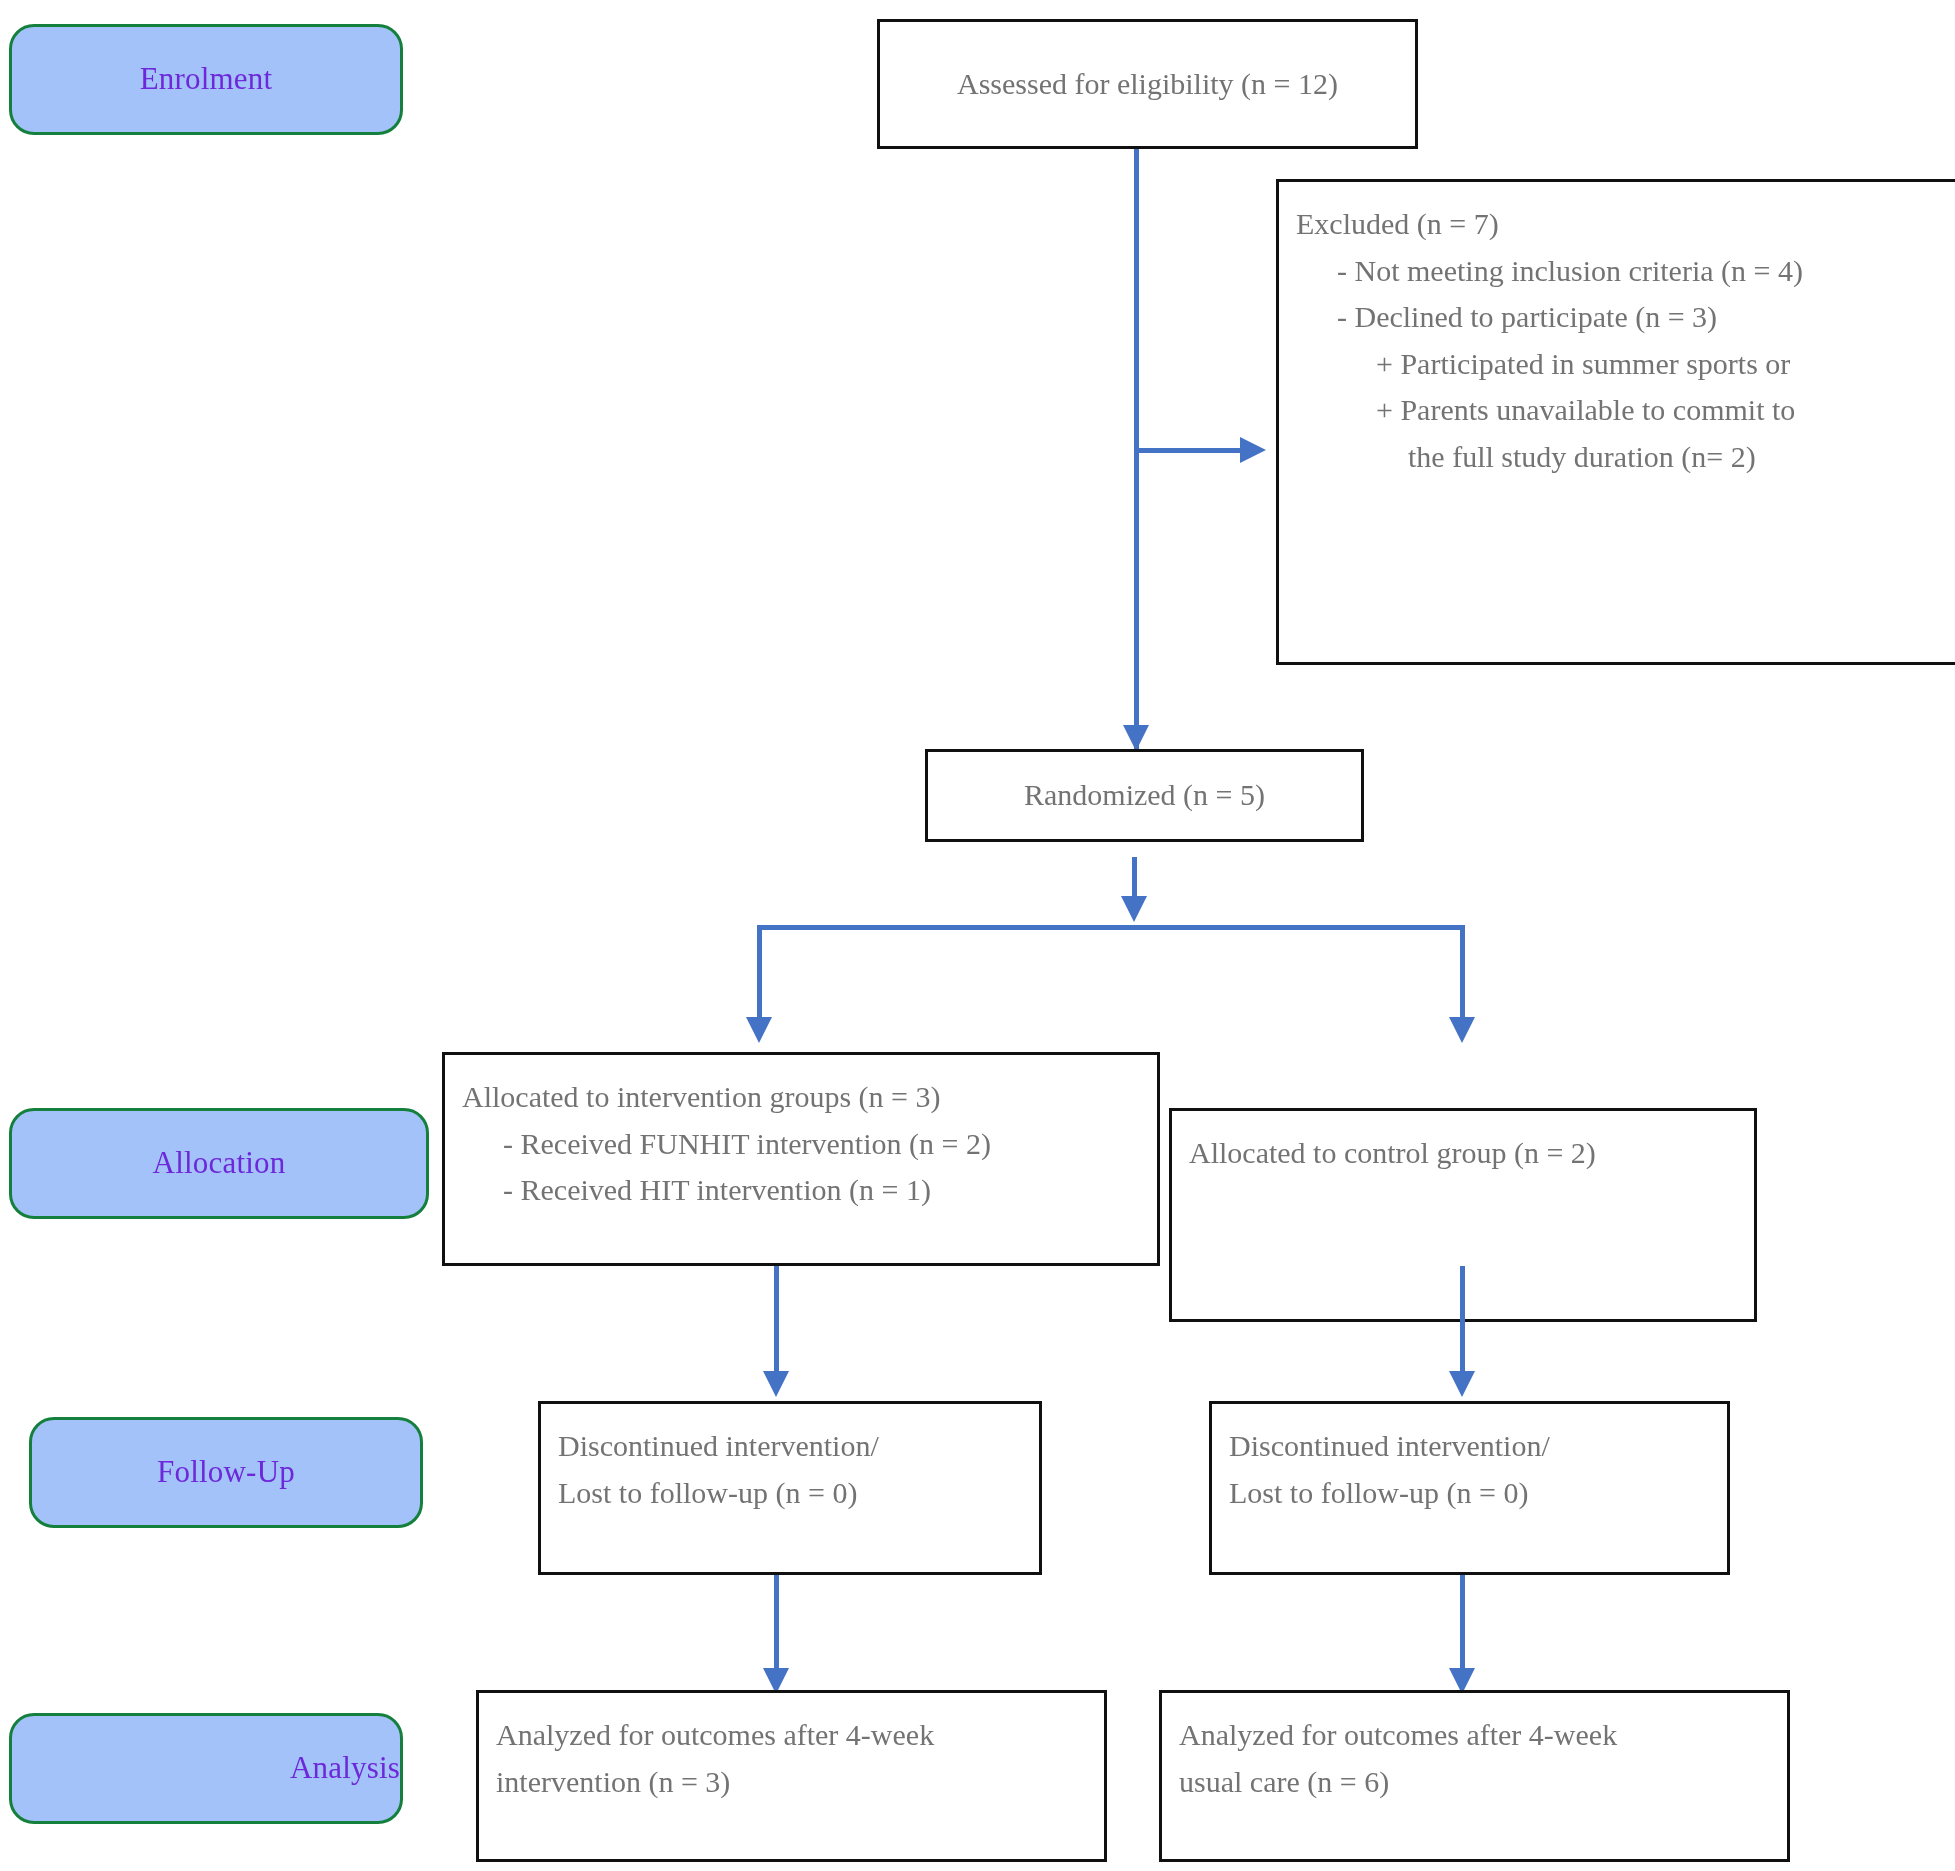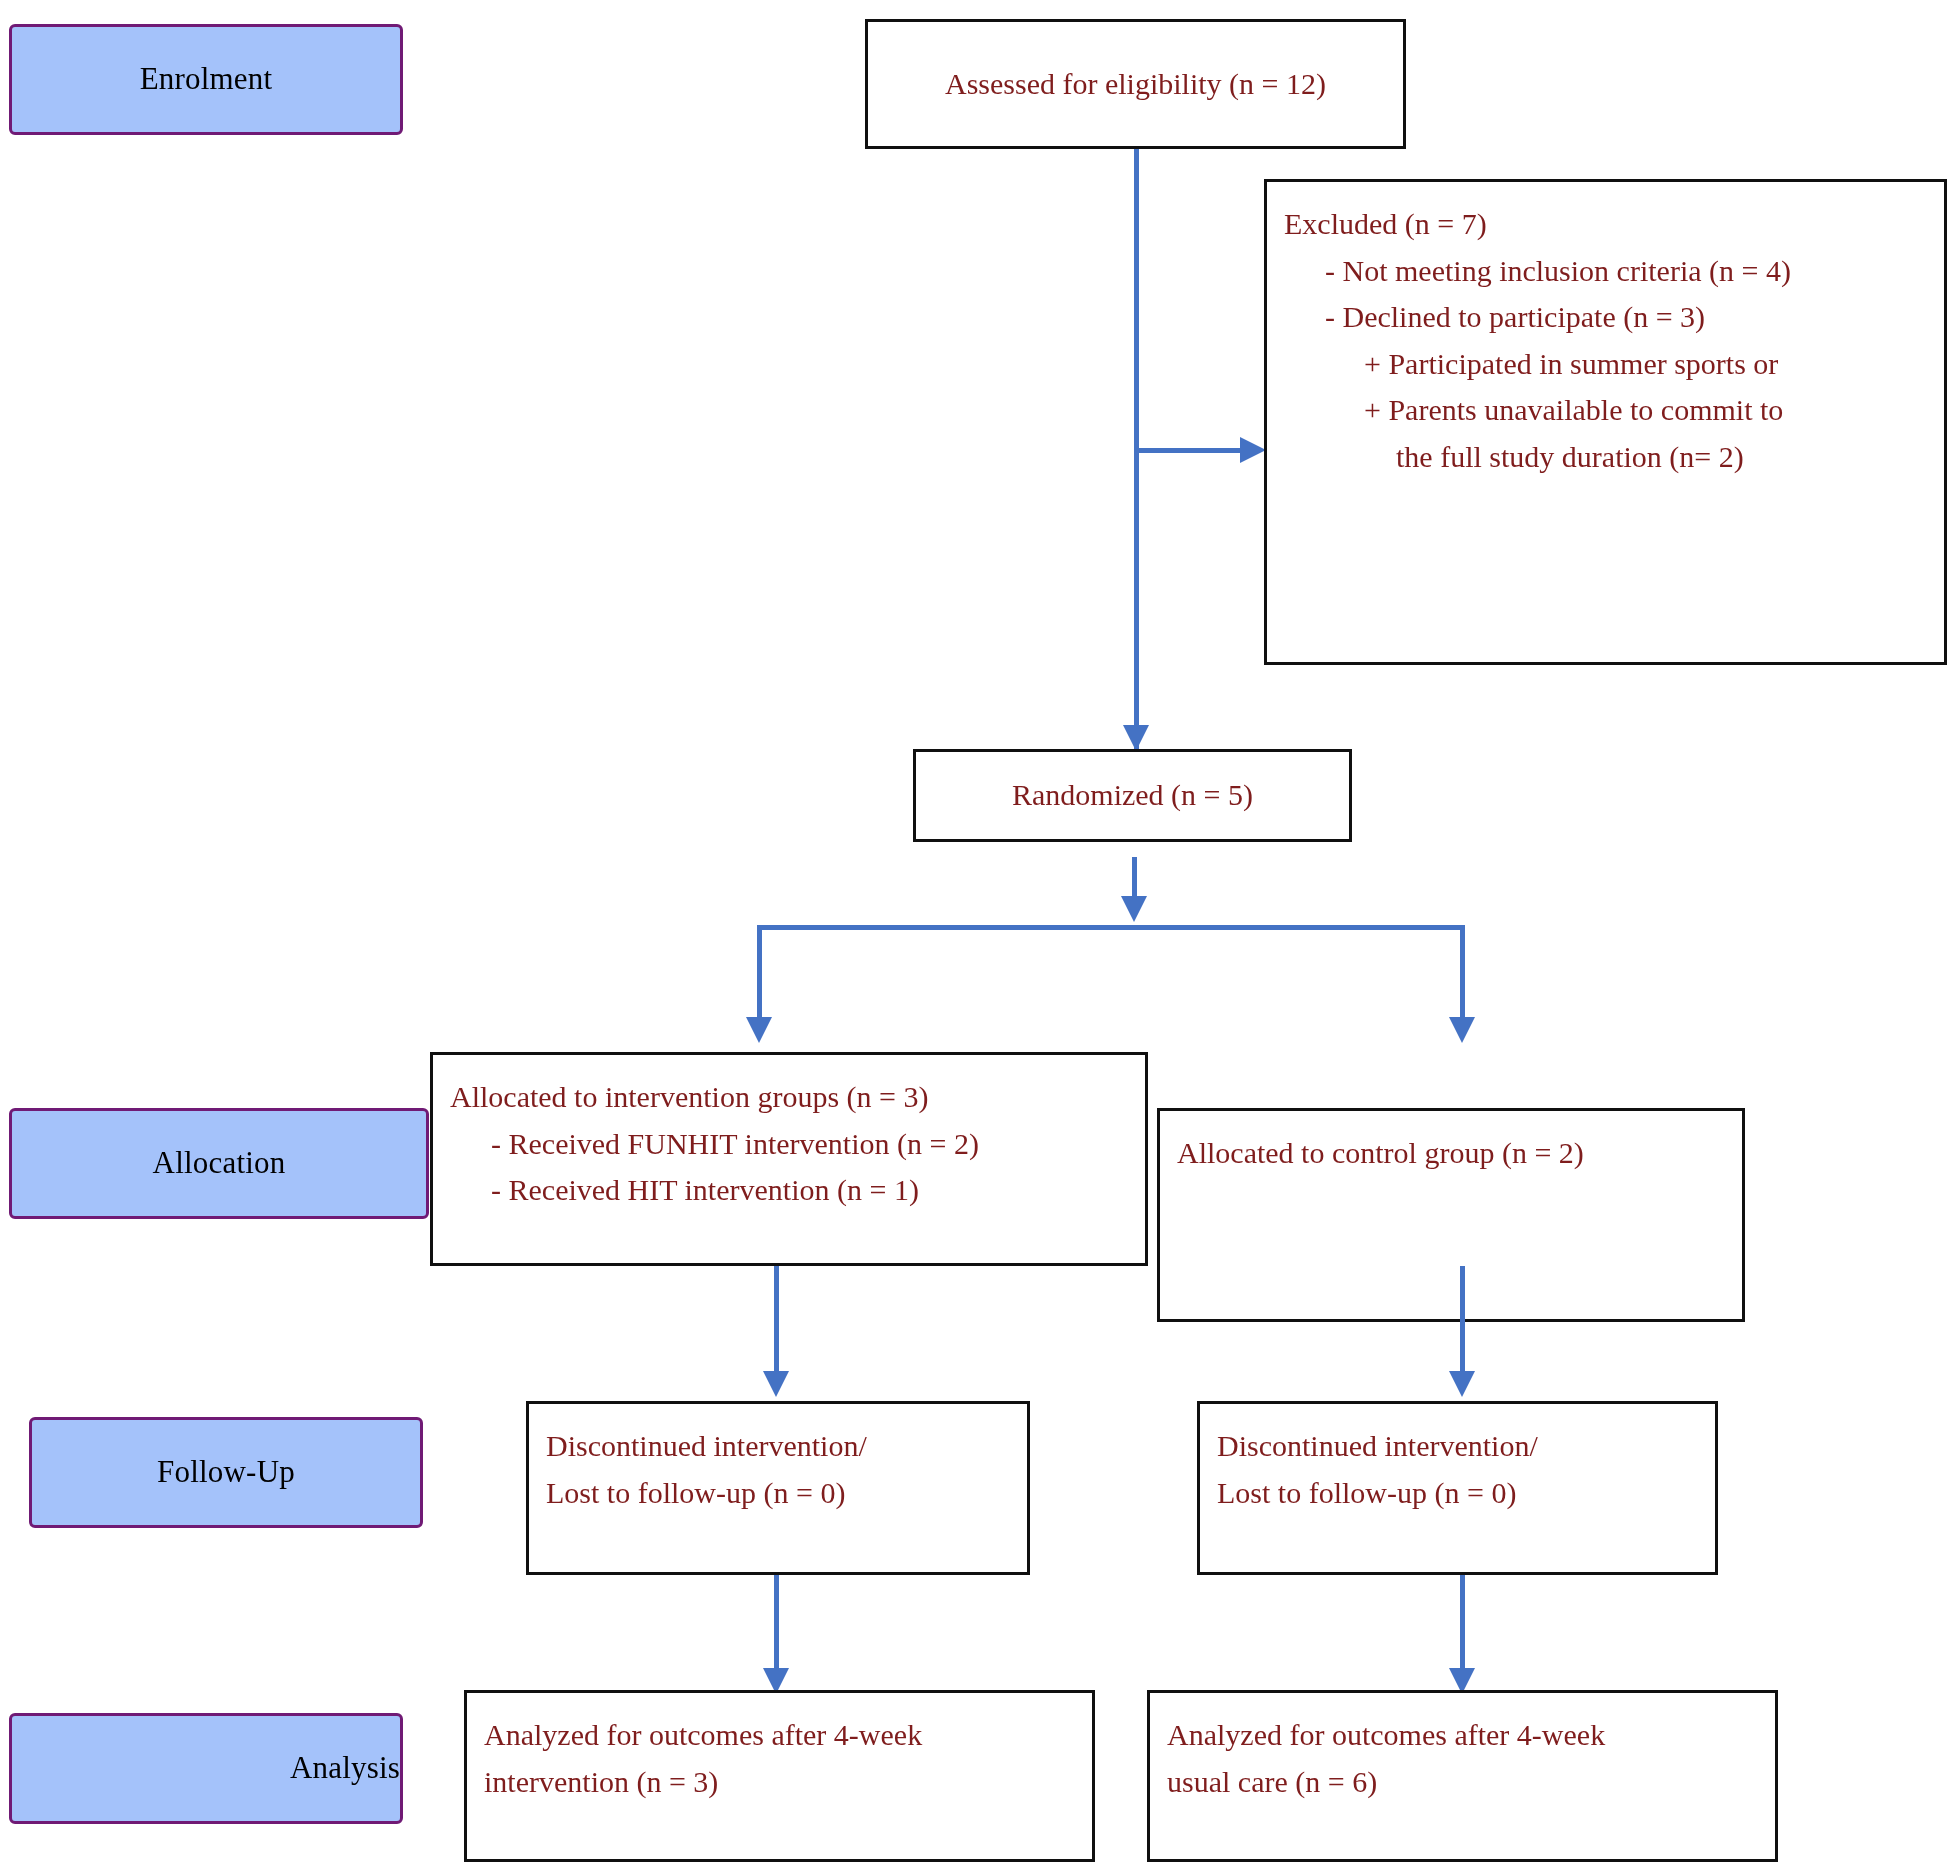--- a/index.html
+++ b/index.html
@@ -16,45 +16,46 @@
     height: 1871px;
     background: #ffffff;
     overflow: hidden;
   }
 
   
   .stage-pill {
     position: absolute;
     box-sizing: border-box;
     background: #A4C2FA;
-    border: 3px solid #701a75;
-    border-radius: 6px;
+    border: 3px solid #15803d;
+    border-radius: 25px;
     display: flex;
     align-items: center;
     justify-content: center;
-    color: #000000;
+    color: #6d28d9;
     font-size: 31px;
     line-height: 1.1;
     letter-spacing: 0.2px;
     text-align: center;
   }
 
   
   .flow-box {
     position: absolute;
     box-sizing: border-box;
     background: #ffffff;
     border: 3px solid #101010;
-    color: #7f1d1d;
+    color: #737373;
     font-size: 30px;
     line-height: 1.55;
     padding: 19px 17px;
     display: flex;
     flex-direction: column;
     justify-content: flex-start;
+    margin-left: 12px;
   }
   .flow-box.center-text {
     align-items: center;
     justify-content: center;
     text-align: center;
   }
   .flow-box .ln { display: block; white-space: pre; }
   .flow-box .ln.ind1 { padding-left: 41px; }
   .flow-box .ln.ind2 { padding-left: 80px; }
   .flow-box .ln.ind3 { padding-left: 112px; }

